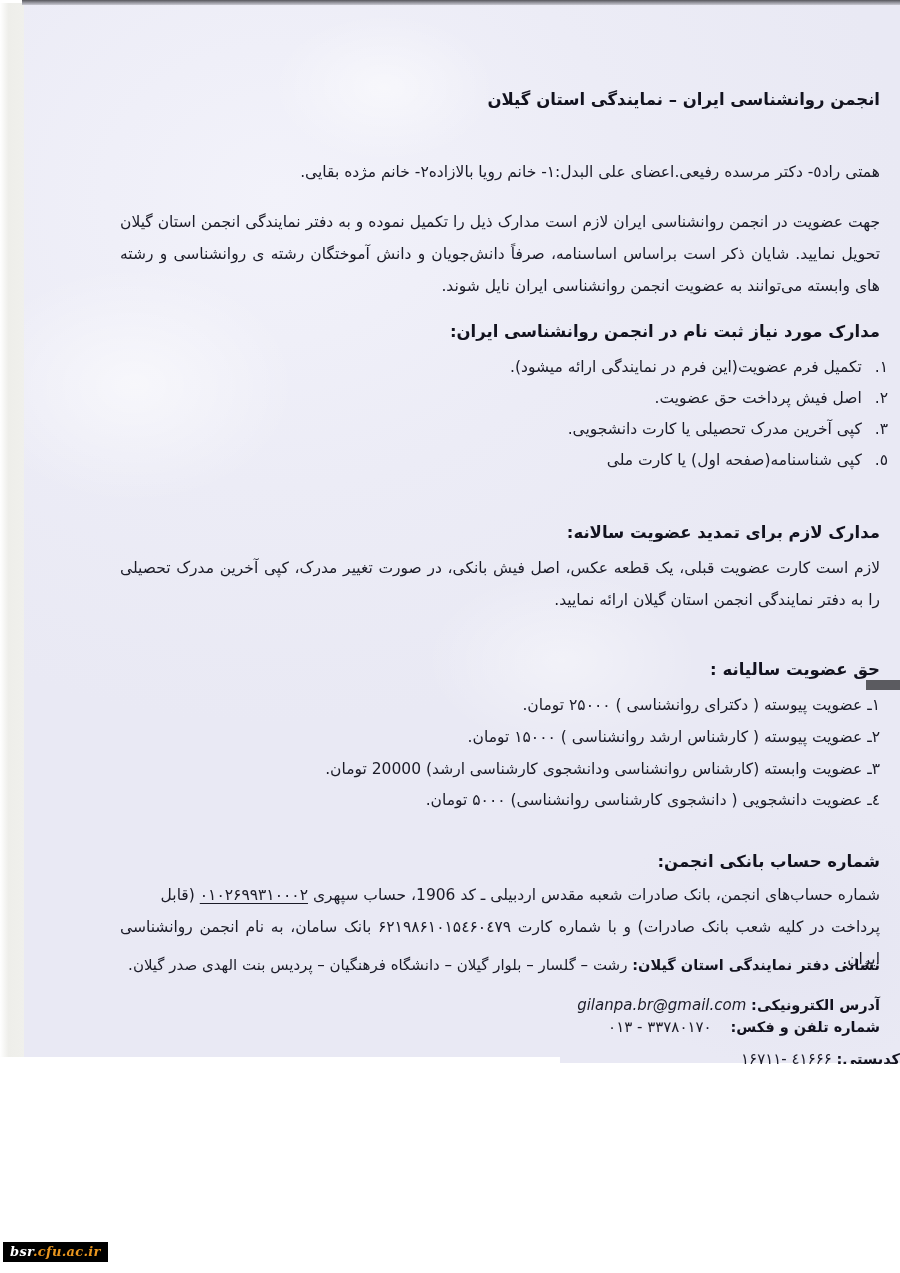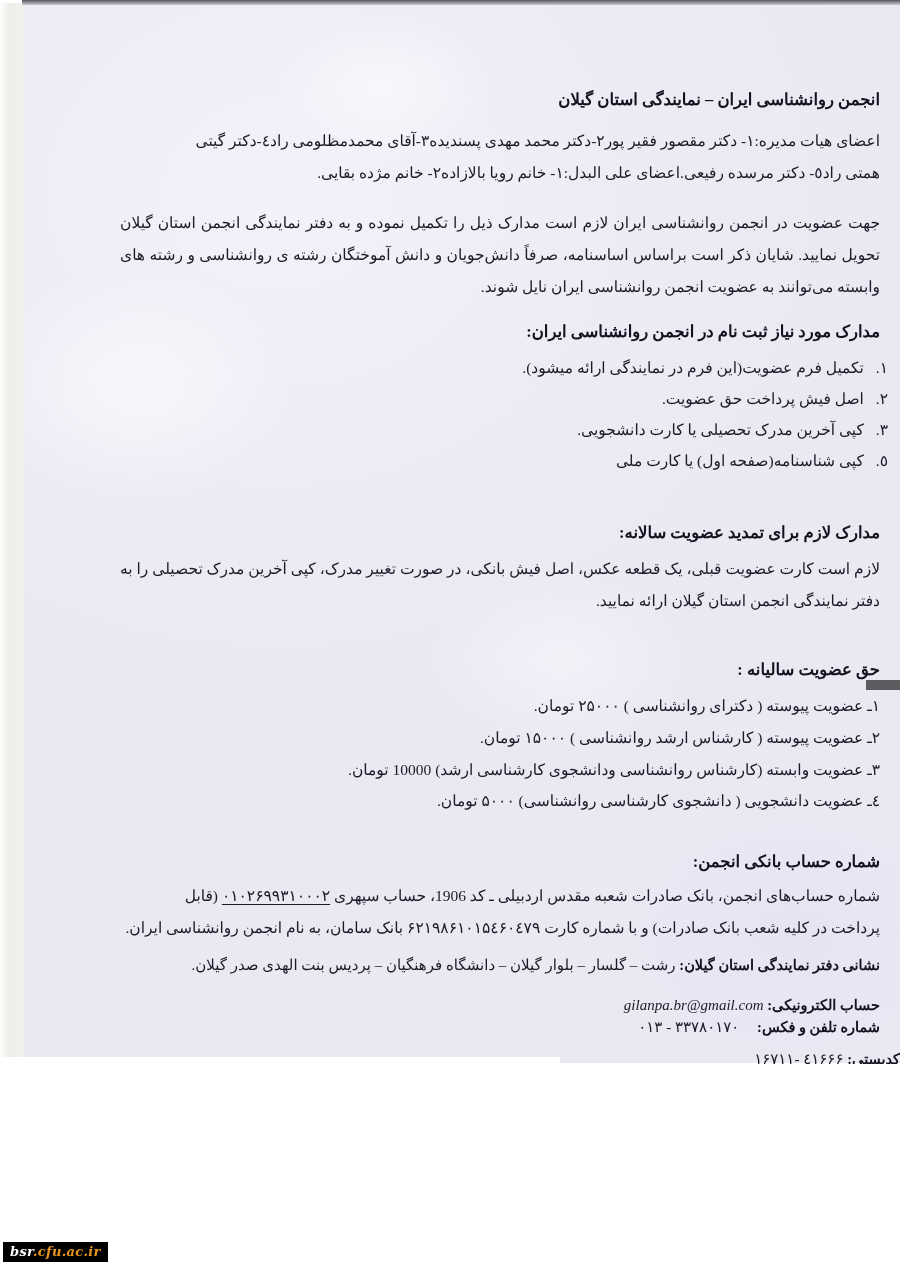--- a/index.html
+++ b/index.html
@@ -86,21 +86,21 @@
   .doc-body {
     position: absolute;
     left: 0; top: 0;
     width: 900px; height: 1060px;
     padding: 0;
     color: #1c1c28;
     direction: rtl;
     text-align: right;
   }
 
-  .block { position: absolute; font-family: Liberation Serif, serif; }
+  .block { position: absolute; }
 
   .heading {
     font-weight: bold;
     font-size: 16.5px;
     color: #13131f;
     letter-spacing: -0.2px;
     line-height: 1.4;
   }
   .para {
     font-size: 15.5px;
@@ -190,21 +190,20 @@
   <div class="paper-sheet"></div>
   <div class="paper-shade-a"></div>
   <div class="left-margin-strip"></div>
   <div class="scan-top-edge"></div>
   <div class="right-edge-mark"></div>
 
   <div class="doc-body">
 
     <div class="block heading" style="left:120px; top:88px; width:760px;">انجمن روانشناسی ایران – نمایندگی استان گیلان</div>
 
-    <div class="block para-c" style="left:120px; top:125px; width:760px;">اعضای هیات مدیره:۱- دکتر مقصور فقیر پور۲-دکتر محمد مهدی پسندیده۳-آقای محمدمظلومی راد٤-دکتر گیتی</div>
     <div class="block para-c" style="left:120px; top:157px; width:760px;">همتی راد٥- دکتر مرسده رفیعی.اعضای علی البدل:۱- خانم رویا بالازاده۲- خانم مژده بقایی.</div>
 
     <div class="block heading" style="left:120px; top:320px; width:760px;">مدارک مورد نیاز ثبت نام در انجمن روانشناسی ایران:</div>
 
     <div class="block para" style="left:120px; top:207px; width:760px;">جهت عضویت در انجمن روانشناسی ایران لازم است مدارک ذیل را تکمیل نموده و به دفتر نمایندگی انجمن استان گیلان تحویل نمایید. شایان ذکر است براساس اساسنامه، صرفاً دانش‌جویان و دانش آموختگان رشته ی روانشناسی و رشته های وابسته می‌توانند به عضویت انجمن روانشناسی ایران نایل شوند.</div>
 
     <ul class="list block" style="left:128px; top:352px; width:760px;">
       <li>
         <span class="num">۱.</span>
         <span>تکمیل فرم عضویت(این فرم در نمایندگی ارائه میشود).</span>
@@ -238,21 +237,21 @@
       </li>
       <li>
         <span>۲ـ</span>
         <span>عضویت پیوسته ( کارشناس ارشد روانشناسی )</span>
         <span>۱۵۰۰۰</span>
         <span>تومان.</span>
       </li>
       <li>
         <span>۳ـ</span>
         <span>عضویت وابسته (کارشناس روانشناسی ودانشجوی کارشناسی ارشد)</span>
-        <span>10000</span>
+        <span>20000</span>
         <span>تومان.</span>
       </li>
       <li>
         <span>٤ـ</span>
         <span>عضویت دانشجویی ( دانشجوی کارشناسی روانشناسی)</span>
         <span>۵۰۰۰</span>
         <span>تومان.</span>
       </li>
     </ul>
 
@@ -270,21 +269,21 @@
       <span>بانک سامان، به نام انجمن روانشناسی ایران.</span>
     </div>
 
     <div class="block contact-line" style="left:120px; top:950px; width:760px;">
       <span class="contact-label"></span>
       <span class="contact-label">نشانی دفتر نمایندگی استان گیلان:</span>
       <span>رشت – گلسار – بلوار گیلان – دانشگاه فرهنگیان – پردیس بنت الهدی صدر گیلان.</span>
     </div>
 
     <div class="block contact-line" style="left:120px; top:982px; width:760px; text-align:right;">
-      <span class="contact-label">حساب الکترونیکی:</span>
+      <span class="contact-label">آدرس الکترونیکی:</span>
       <span class="email-value">gilanpa.br@gmail.com</span>
     </div>
 
     <div class="block contact-line" style="left:120px; top:1012px; width:760px; text-align:right;">
       <span class="contact-label">شماره تلفن و فکس:</span>
       <span style="display:inline-block; margin-right:14px;">۳۳۷۸۰۱۷۰ - ۰۱۳</span>
     </div>
 
     <div class="block contact-line" style="left:120px; top:1044px; width:760px; text-align:right; padding-left:20px;">
       <span class="contact-label">کدپستی:</span>

